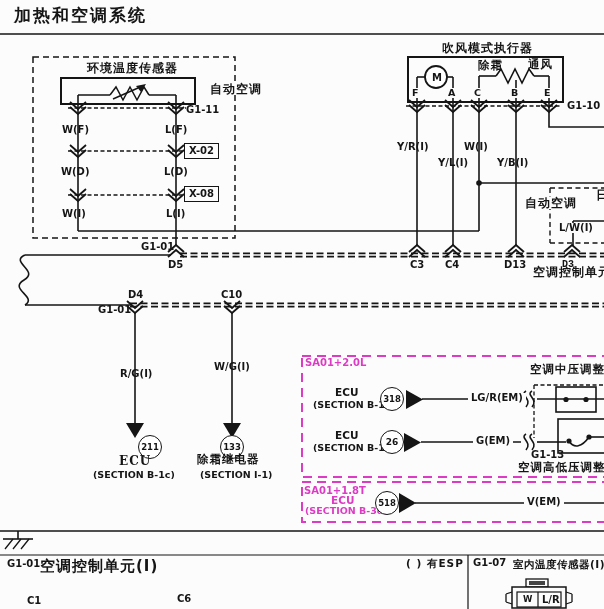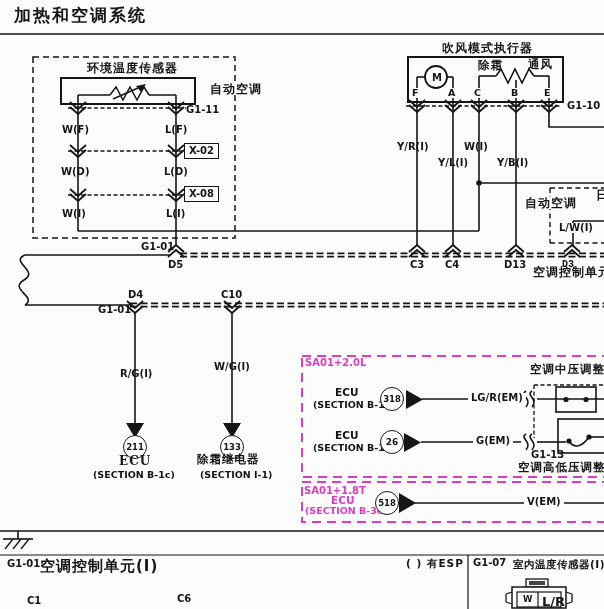--- a/index.html
+++ b/index.html
@@ -237,21 +237,21 @@
 <span class="lbl" style="left:445px;top:260px;">C4</span>
 <span class="lbl" style="left:504px;top:260px;">D13</span>
 <span class="lbl" style="left:562px;top:260px;font-family:Liberation Mono, monospace;">D3</span>
 <span class="lbl cn" style="left:499px;top:266px;margin-left:34px;">空调控制单元</span>
 
 <span class="lbl" style="left:128px;top:290px;">D4</span>
 <span class="lbl" style="left:221px;top:290px;">C10</span>
 <span class="lbl" style="left:98px;top:305px;">G1-01</span>
 <span class="lbl" style="left:120px;top:369px;">R/G(I)</span>
 <span class="lbl" style="left:214px;top:362px;">W/G(I)</span>
-<span class="pcircle" style="left:123px;top:435px;text-align:center;">
+<span class="pcircle" style="left:138px;top:435px;text-align:center;">
     <span>211</span>
   </span>
 <span class="pcircle" style="left:220px;top:435px;">
     <span>133</span>
   </span>
 <span class="lbl serif" style="left:119px;top:455px;">ECU</span>
 <span class="lbl sm" style="left:93px;top:470px;">(SECTION B-1c)</span>
 <span class="lbl cn11" style="left:197px;top:454px;">除霜继电器</span>
 <span class="lbl sm" style="left:200px;top:470px;">(SECTION I-1)</span>
 
@@ -281,13 +281,13 @@
 <span class="lbl bg" style="left:524px;top:497px;text-align:center;">V(EM)</span>
 
 <span class="lbl" style="left:7px;top:559px;">G1-01</span>
 <span class="lbl" style="left:40px;top:559px;font-size:15px;font-weight:600;letter-spacing:1px;">空调控制单元(I)</span>
 <span class="lbl" style="left:406px;top:558px;font-size:10.5px;font-weight:700;letter-spacing:1px;">( ) 有ESP</span>
 <span class="lbl" style="left:473px;top:558px;">G1-07</span>
 <span class="lbl" style="left:513px;top:559px;font-size:10.5px;font-weight:600;letter-spacing:0.5px;">室内温度传感器(I)</span>
 <span class="lbl" style="left:27px;top:596px;">C1</span>
 <span class="lbl" style="left:177px;top:594px;">C6</span>
 <span class="lbl" style="left:523px;top:595px;font-size:8.5px;">W</span>
-<span class="lbl" style="left:542px;top:595px;font-size:13px;">L/R</span>
+<span class="lbl" style="left:542px;top:595px;font-size:10px;">L/R</span>
 
 </body></html>

